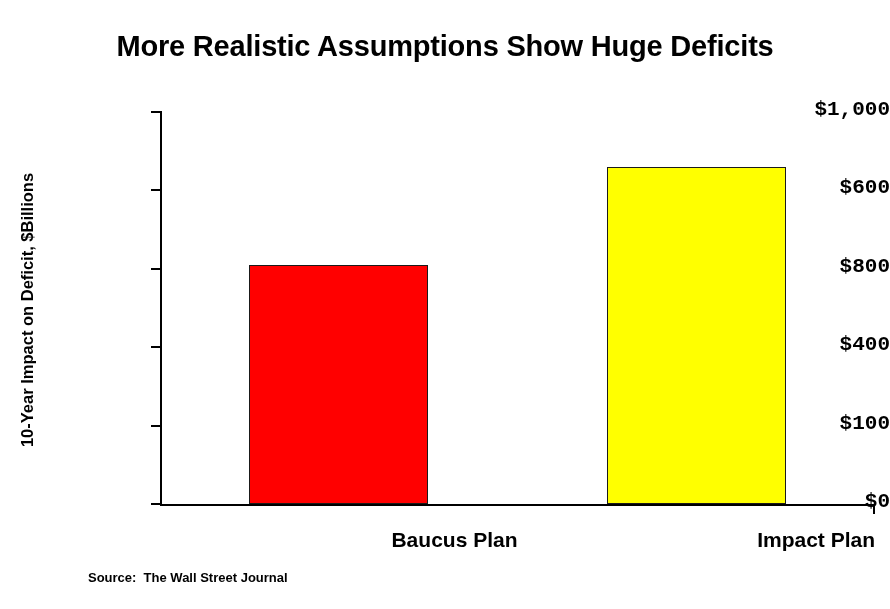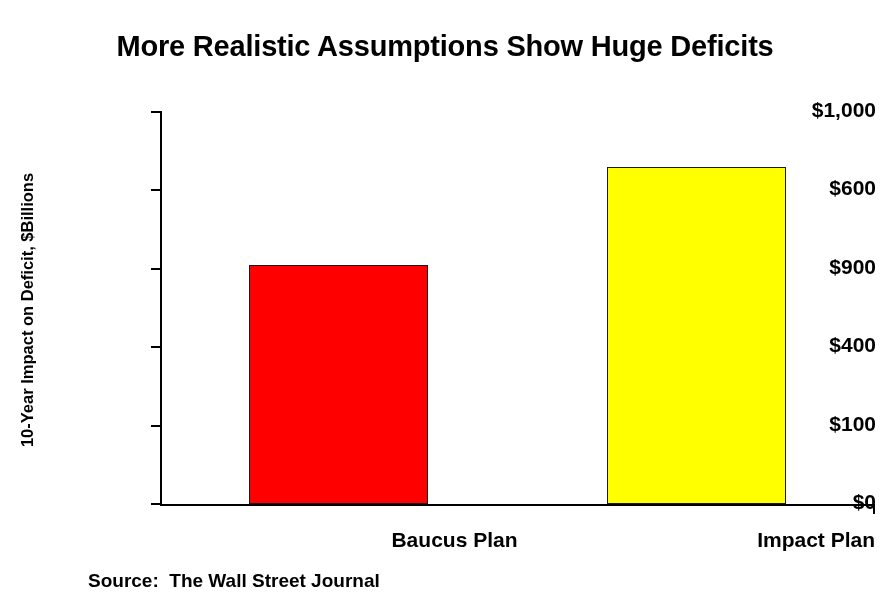--- a/index.html
+++ b/index.html
@@ -91,26 +91,26 @@
     height: 2px;
     background: #000000;
   }
   .y-tick-mark.zero {
     left: 151px;
     width: 11px;
   }
 
   .y-tick-label {
     position: absolute;
-    right: 14px;
+    right: 0;
     width: 148px;
     text-align: right;
     font-size: 21px;
     font-weight: bold;
-    font-family: Liberation Sans, sans-serif;
+    font-family: Liberation Mono, monospace;
     white-space: nowrap;
   }
 
   
   .bar {
     position: absolute;
     border: 1px solid #1a1a1a;
     box-sizing: border-box;
   }
 
@@ -123,21 +123,21 @@
     font-weight: bold;
     font-family: "Liberation Sans", sans-serif;
     white-space: nowrap;
   }
 
   
   #source-note {
     position: absolute;
     left: 88px;
     top: 570px;
-    font-size: 19px;
+    font-size: 13px;
     font-weight: bold;
     font-family: "Liberation Sans", sans-serif;
     white-space: pre;
   }
 </style>
 </head>
 <body>
 
 <div id="chart-root">
 
@@ -152,21 +152,21 @@
   <div id="x-axis-end-tick"></div>
 
   <div id="y-ticks">
       <div class="y-tick-mark zero" style="top: 503px;"></div>
       <div class="y-tick-label" style="top: 490px;">$0</div>
       <div class="y-tick-mark" style="top: 424.6px;"></div>
       <div class="y-tick-label" style="top: 411.6px;">$100</div>
       <div class="y-tick-mark" style="top: 346.2px;"></div>
       <div class="y-tick-label" style="top: 333.2px;">$400</div>
       <div class="y-tick-mark" style="top: 267.8px;"></div>
-      <div class="y-tick-label" style="top: 254.8px;">$900</div>
+      <div class="y-tick-label" style="top: 254.8px;">$800</div>
       <div class="y-tick-mark" style="top: 189.4px;"></div>
       <div class="y-tick-label" style="top: 176.4px;">$600</div>
       <div class="y-tick-mark" style="top: 111px;"></div>
       <div class="y-tick-label" style="top: 98px;">$1,000</div>
     </div>
 
   <div id="bars-layer">
       <div class="bar" style="left: 249px; top: 264.88px; width: 179px; height: 239.12px; background: rgb(255, 0, 0); border-color: rgb(26, 26, 26);"></div>
       <div class="bar" style="left: 607px; top: 166.88px; width: 179px; height: 337.12px; background: rgb(255, 255, 0); border-color: rgb(26, 26, 26);"></div>
     </div>

